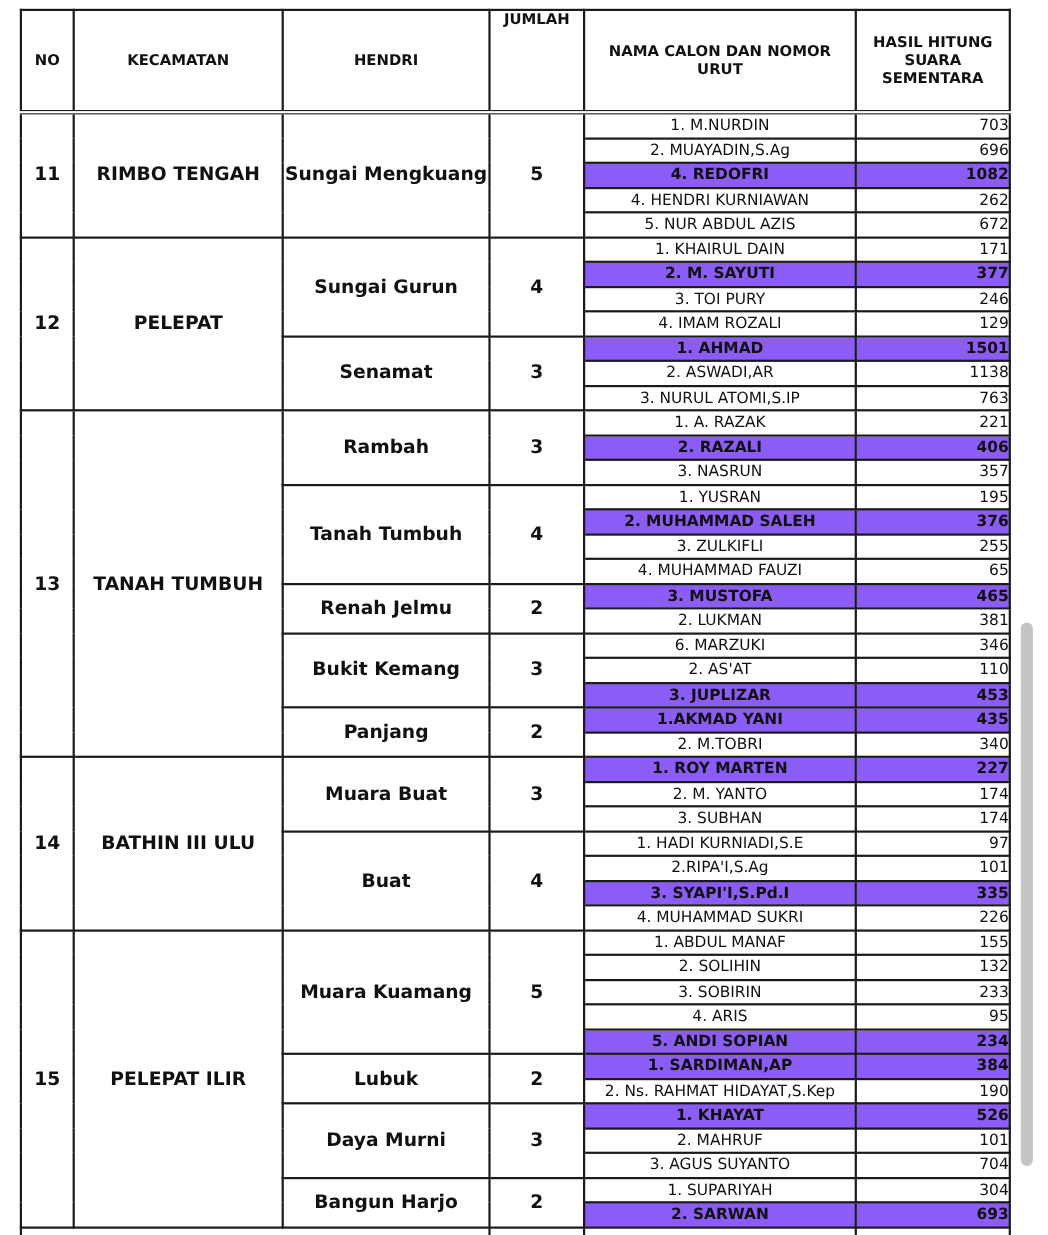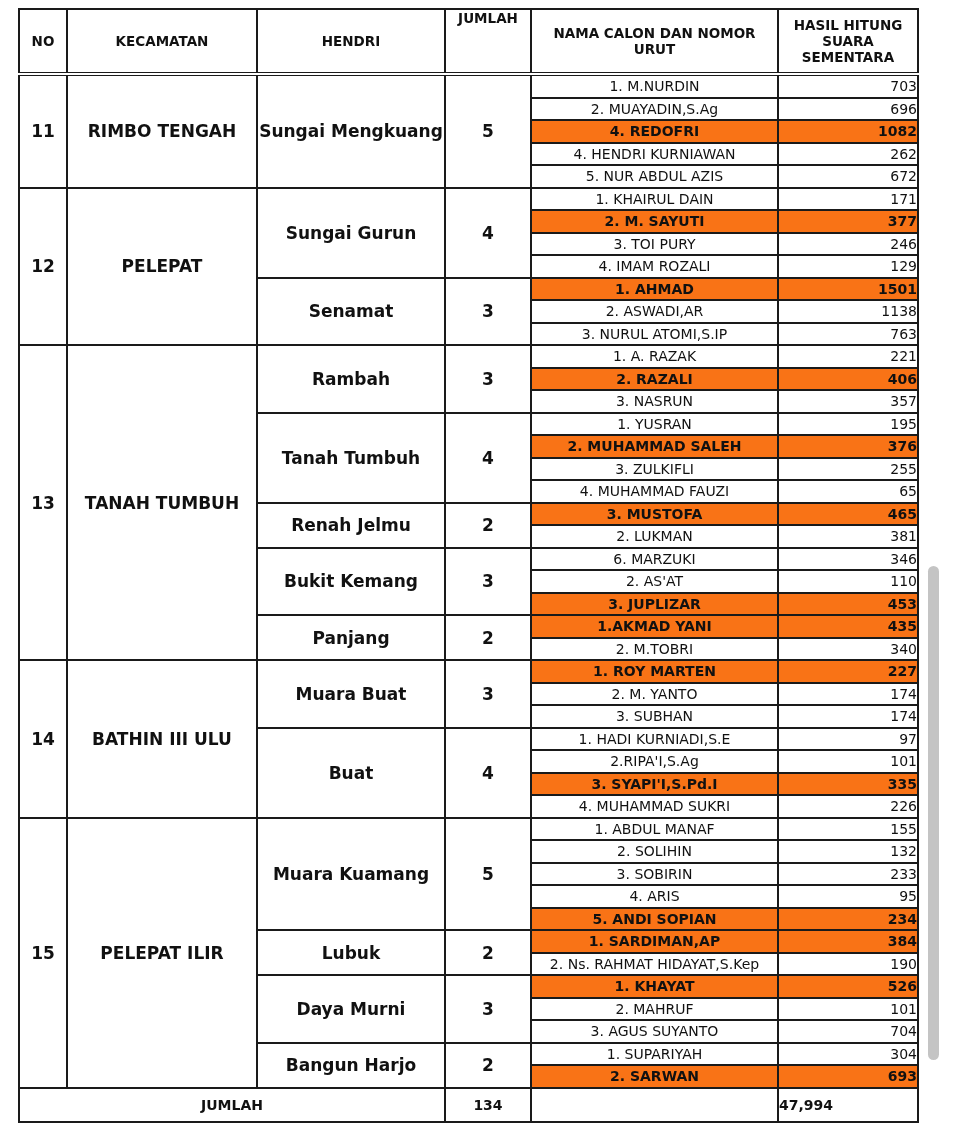--- a/index.html
+++ b/index.html
@@ -9,21 +9,21 @@
                table-layout:fixed; width:899px; }
   table.main td, table.main th { border:2px solid #1a1a1a; padding:0; overflow:hidden; white-space:nowrap; }
   col.c-no { width:48px; } col.c-kec { width:190px; } col.c-dus { width:188px; }
   col.c-jml { width:86px; } col.c-nama { width:247px; } col.c-hasil { width:140px; }
   th { font-weight:bold; font-size:13.5px; text-align:center; height:58px; line-height:16px; background:#fff; }
   th.jml { vertical-align:top; padding-top:2px; }
   tr.hdr th { border-bottom:4px double #1a1a1a; }
   td.no, td.kec, td.dus, td.jml { font-weight:bold; font-size:17px; text-align:center; vertical-align:middle; }
   td.nama { font-size:14px; padding-left:6px; height:20.5px; line-height:18px; text-align:center; }
   td.hasil { font-size:14px; text-align:right; height:20.5px; line-height:18px; }
-  tr.win td.nama, tr.win td.hasil { background:#f97316; font-weight:bold; }
+  tr.win td.nama, tr.win td.hasil { background:#8b5cf6; font-weight:bold; }
   tr.total td { height:32px; font-weight:bold; font-size:14px; }
   td.tot-label { text-align:center; }
   td.tot-jml { text-align:center;border-radius:13px; }
   td.tot-hasil { padding-right:12px; }
   .scrollbar { position:absolute; left:928px; top:566px; width:11px; height:494px;
                background:#c4c4c4; border-radius:6px; }
 </style>
 </head>
 <body>
 
@@ -36,21 +36,21 @@
       <col class="c-nama">
       <col class="c-hasil">
   </colgroup>
   <thead>
     <tr class="hdr">
       <th>NO</th>
       <th>KECAMATAN</th>
       <th>HENDRI</th>
       <th class="jml">JUMLAH</th>
       <th style="white-space:normal;padding:0 8px">NAMA CALON DAN NOMOR URUT</th>
-      <th style="white-space:normal;padding:2px 4px">HASIL HITUNG SUARA SEMENTARA</th>
+      <th style="white-space:normal;padding:16px 4px">HASIL HITUNG SUARA SEMENTARA</th>
     </tr>
   </thead>
   <tbody id="tbody">
       <tr>
         <td class="no" rowspan="5">11</td>
         <td class="kec" rowspan="5">RIMBO TENGAH</td>
         <td class="dus" rowspan="5">Sungai Mengkuang</td>
         <td class="jml" rowspan="5">5</td>
         <td class="nama">1. M.NURDIN</td>
         <td class="hasil">703</td>

